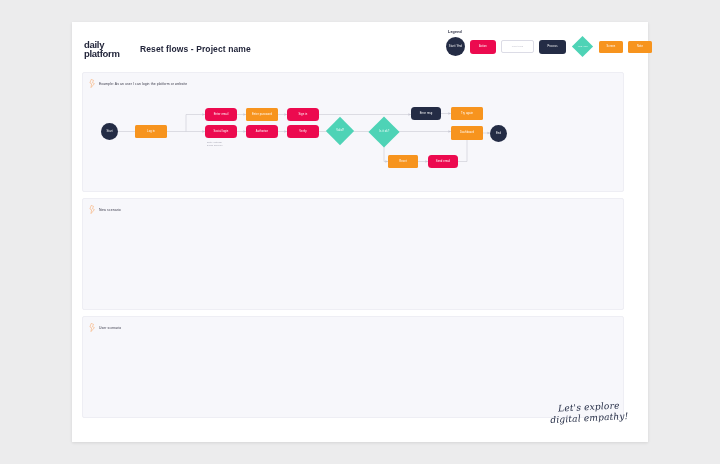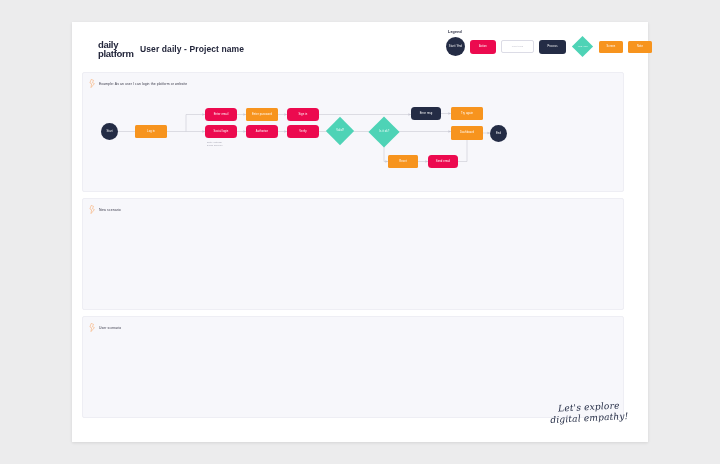--- a/index.html
+++ b/index.html
@@ -12,21 +12,21 @@
   .canvas{
     position:absolute;left:72px;top:22px;
     width:576px;height:420px;
     background:#ffffff;
     box-shadow:0 1px 3px rgba(0,0,0,0.10);
   }
   
   .brand{
     position:absolute;left:12px;top:18px;
     font-size:9.5px;font-weight:bold;line-height:9px;
-    color:#23263b;letter-spacing:-0.3px;margin-left:14px;
+    color:#23263b;letter-spacing:-0.3px;
   }
   .brand span{display:block;}
   .doc-title{
     position:absolute;left:68px;top:22px;
     font-size:8.5px;font-weight:bold;color:#23263b;
     letter-spacing:0.1px;
   }
   
   .legend-wrap{position:absolute;left:374px;top:8px;}
   .legend-label{
@@ -94,21 +94,21 @@
 </head>
 <body>
 
 <div class="canvas">
 
   <div class="brand">
     <span>daily</span>
     <span>platform</span>
   </div>
 
-  <div class="doc-title">User daily - Project name</div>
+  <div class="doc-title">Reset flows - Project name</div>
 
   <div class="legend-wrap">
     <div class="legend-label">Legend</div>
     <div class="legend-row">
 
       <div class="lg lg-circle">
         <span>Start / End</span>
       </div>
 
       <div class="lg lg-rect-red">

